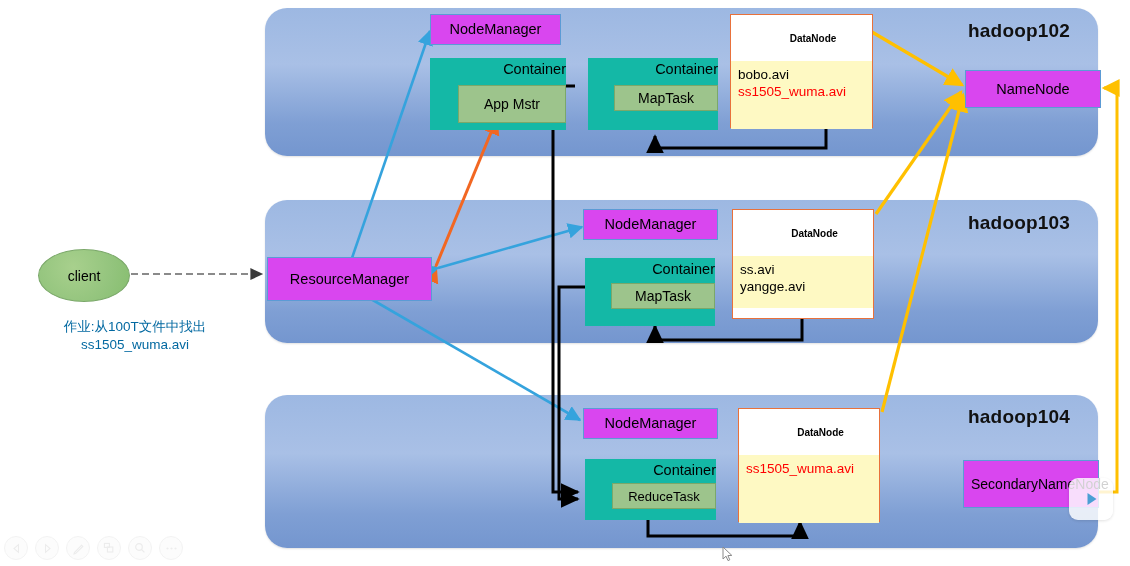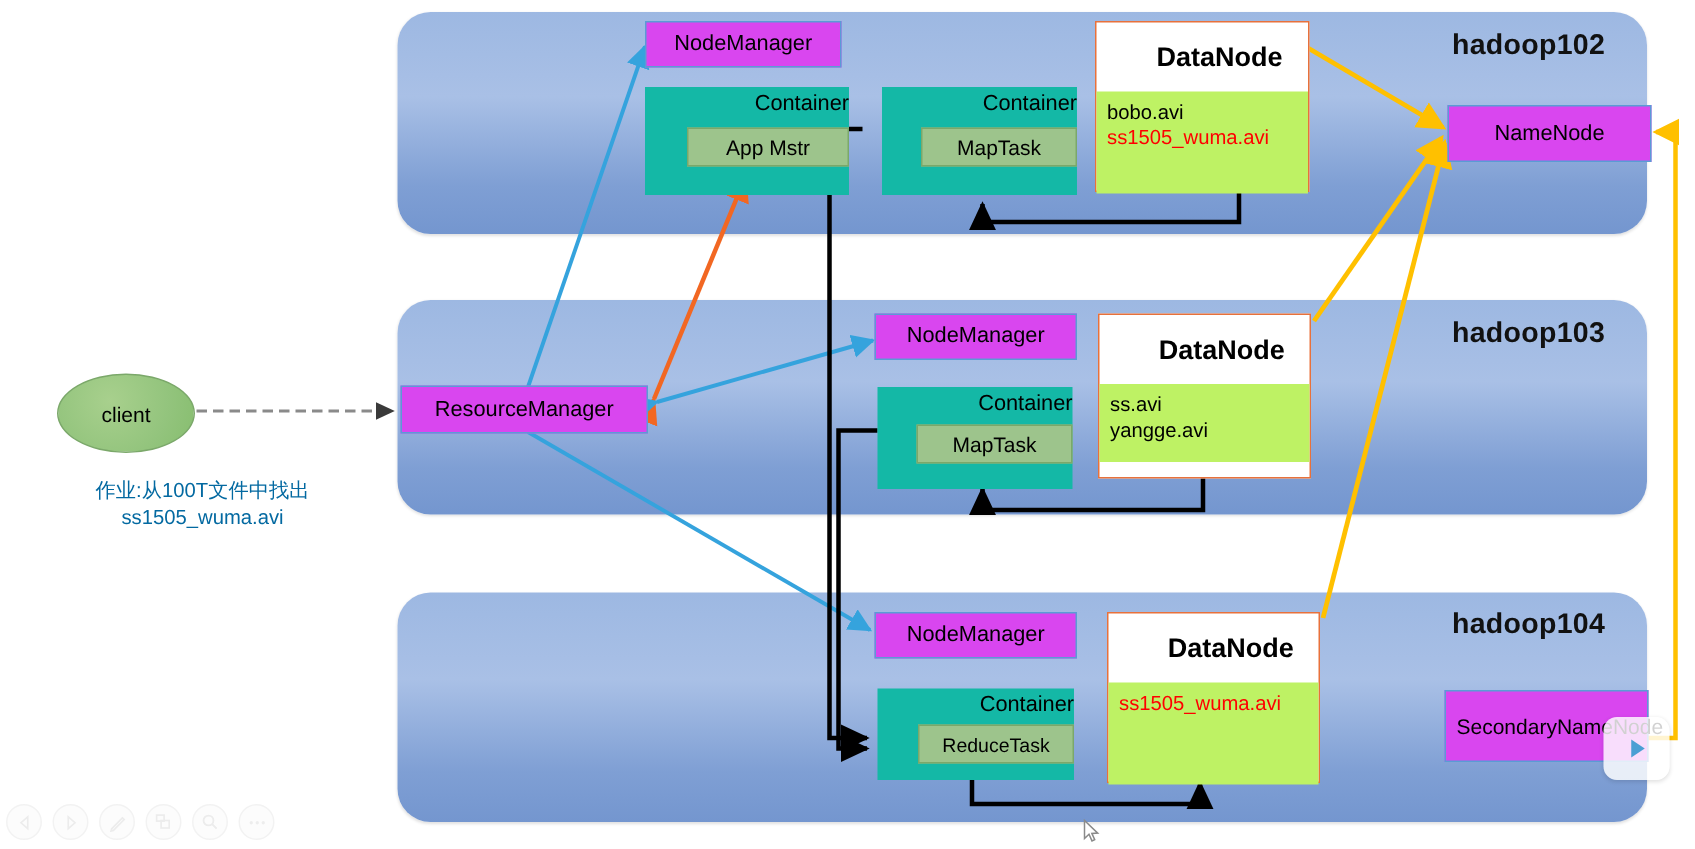--- a/index.html
+++ b/index.html
@@ -30,24 +30,24 @@
   }
   .nodebox.wrap{justify-content:flex-start;padding-left:7px;text-align:left;}
 
   
   .datanode{
     position:absolute;border:1.5px solid #e8713b;background:#ffffff;
     box-sizing:border-box;
   }
   .datanode .dn-title{
     height:46px;display:flex;align-items:center;justify-content:center;
-    font-weight:bold;font-size:18px;color:#000;padding-left:23px;
+    font-weight:bold;font-size:10px;color:#000;padding-left:23px;
   }
   .datanode .dn-body{
-    background:#bef264;padding:5px 7px 6px 7px;box-sizing:border-box;
+    background:#fef9c3;padding:5px 7px 6px 7px;box-sizing:border-box;
     font-size:13.5px;color:#000;line-height:1.28;word-break:break-all;
   }
   .datanode .dn-body .hot{color:#ff0000;}
 
   
   .container-box{
     position:absolute;background:#14b8a6;box-sizing:border-box;
     display:flex;flex-direction:column;align-items:flex-end;
   }
   .container-box .c-title{font-size:14.5px;color:#000;margin-top:3px;}
@@ -158,31 +158,31 @@
   </svg>
 
   <div class="client-ellipse" style="left:38px;top:249px;width:90px;height:51px;">
     <span>client</span>
   </div>
   <div class="job-note" style="left:20px;top:318px;">
     <div>作业:从100T文件中找出</div>
     <div>ss1505_wuma.avi</div>
   </div>
 
-  <div class="nodebox" style="left:267px;top:257px;width:165px;height:32px;text-align:right;">
+  <div class="nodebox" style="left:267px;top:257px;width:165px;height:44px;text-align:right;">
     <span>ResourceManager</span>
   </div>
 
   <div class="nodebox" style="left:430px;top:14px;width:131px;height:31px;">
     <span>NodeManager</span>
   </div>
 
   <div class="container-box" style="left:430px;top:58px;width:136px;height:72px;">
     <div class="c-title">Container</div>
-    <div class="task-box" style="width:108px;height:26px;margin-top:8px;">
+    <div class="task-box" style="width:108px;height:38px;margin-top:8px;">
       <span>App Mstr</span>
     </div>
   </div>
 
   <div class="container-box" style="left:588px;top:58px;width:130px;height:72px;">
     <div class="c-title">Container</div>
     <div class="task-box" style="width:104px;height:26px;margin-top:8px;">
       <span>MapTask</span>
     </div>
   </div>

